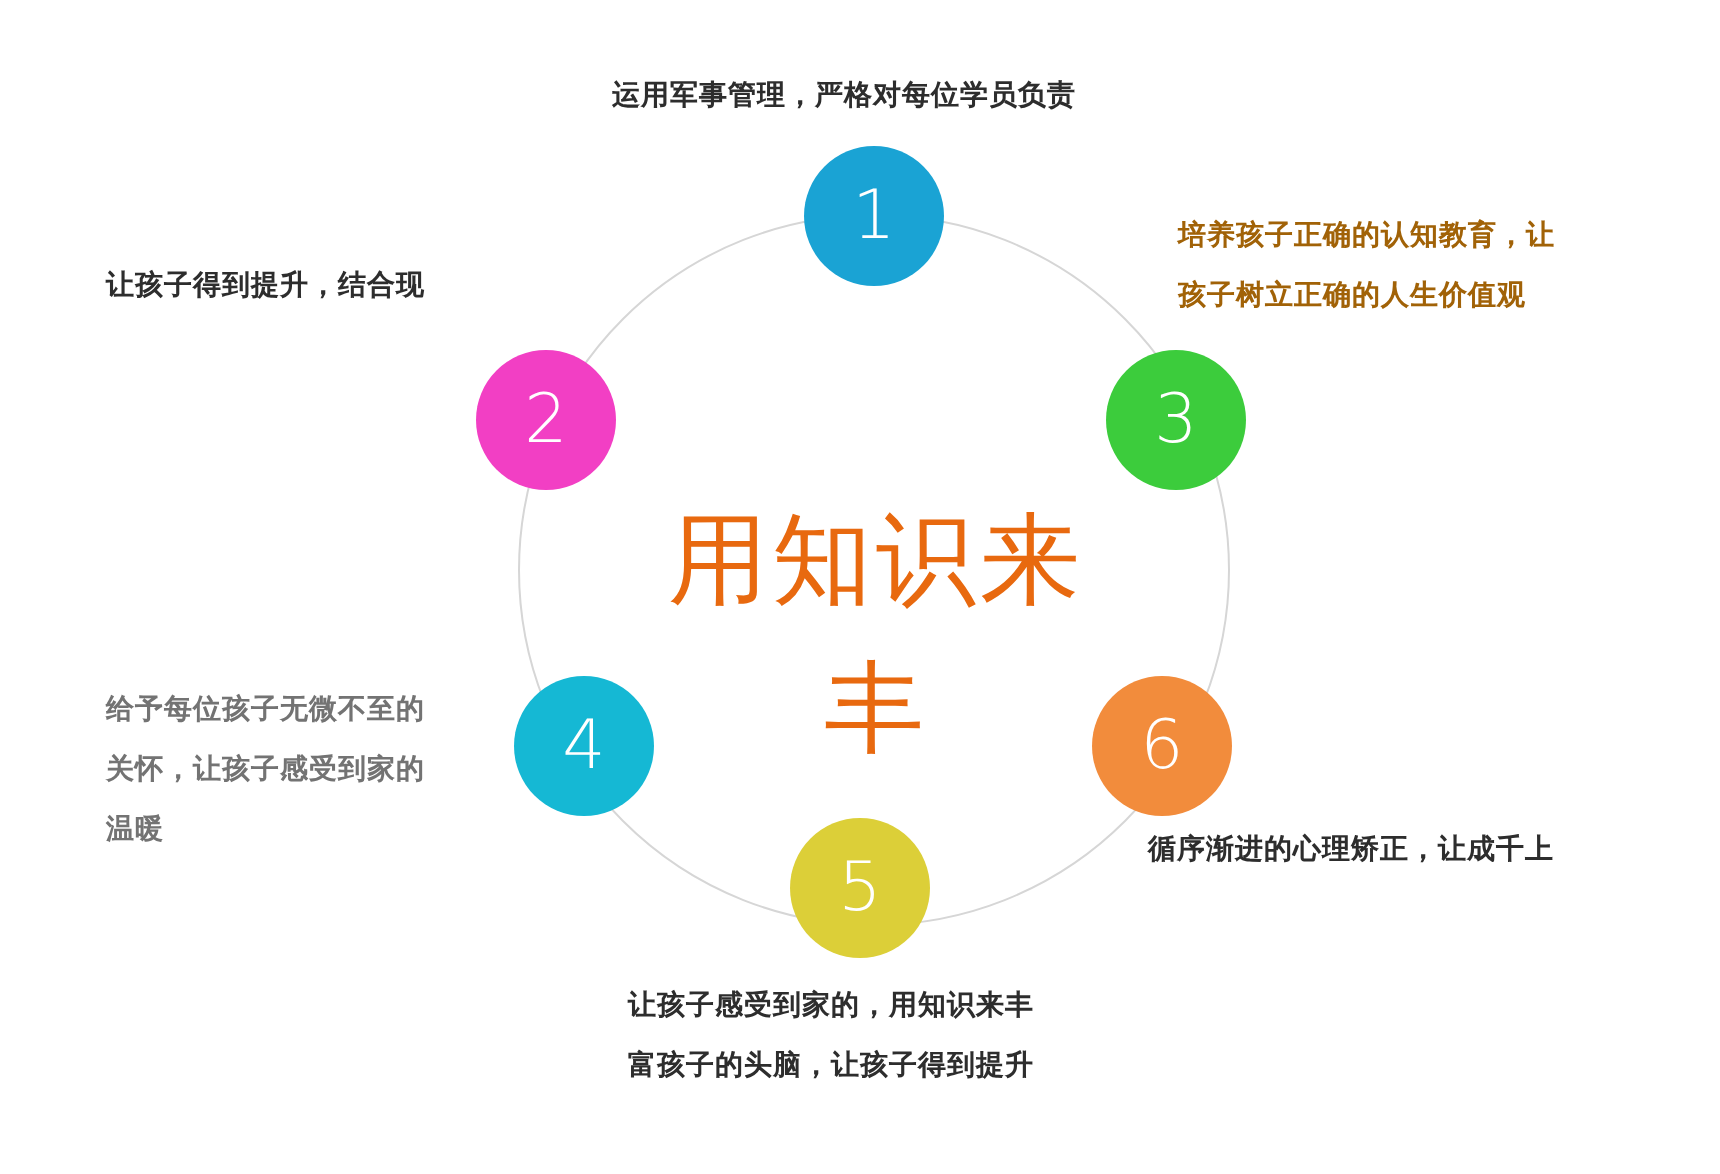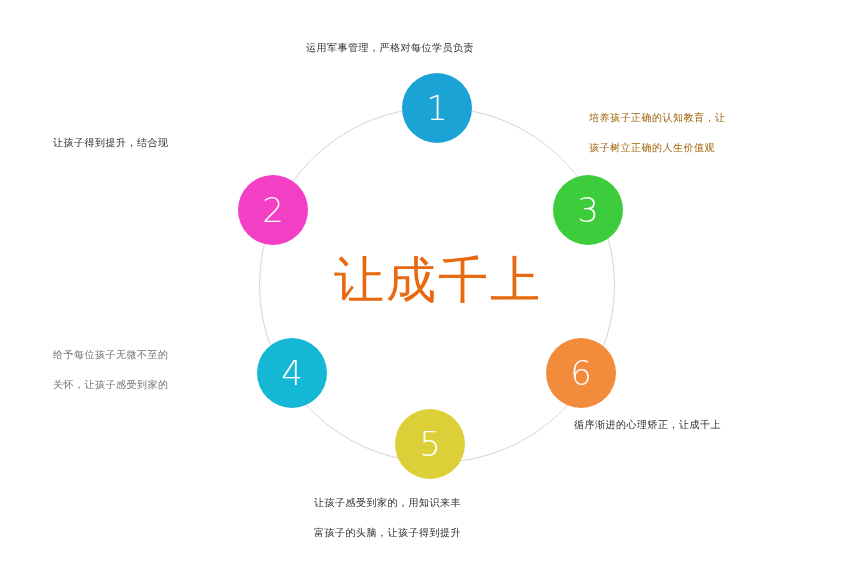--- a/index.html
+++ b/index.html
@@ -7,30 +7,30 @@
          font-family: "DejaVu Sans", "Liberation Sans", sans-serif; }
   .ring { position: absolute; left: 259px; top: 107px; width: 356px; height: 356px;
           border: 1.5px solid #d6d6d6; border-radius: 50%; box-sizing: border-box; }
   .node { position: absolute; width: 70px; height: 70px; border-radius: 50%;
           color: #ffffff; display: flex; align-items: center; justify-content: center;
           font-family: "DejaVu Sans", sans-serif; font-size: 34px; font-weight: 300;
           line-height: 1; }
   .title { position: absolute; left: 318px; top: 243px; width: 240px; text-align: center;
            font-size: 50px; color: #e8690f; letter-spacing: 2px; font-weight: 400;
            line-height: 74px; }
-  .desc { position: absolute; font-size: 10px; color: #2d2d2d; font-weight: normal;
+  .desc { position: absolute; font-size: 14px; color: #2d2d2d; font-weight: bold;
           line-height: 30px; letter-spacing: 0.5px; }
   .desc div { white-space: nowrap; }
 </style>
 </head>
 <body>
 
 <div class="ring" style="border-color: rgb(214, 214, 214);"></div>
 
-<div class="title" style="color: rgb(232, 105, 15);">让成千上</div>
+<div class="title" style="color: rgb(232, 105, 15);">用知识来丰</div>
 
 <div class="node" style="left: 402px; top: 73px; background: rgb(26, 163, 212);">
     <span>1</span>
   </div>
 <div class="desc" style="left: 306px; top: 33px; color: rgb(45, 45, 45);">
   <div>运用军事管理，严格对每位学员负责</div>
 </div>
 
 <div class="node" style="left: 238px; top: 175px; background: rgb(242, 63, 196);">
     <span>2</span>
@@ -46,20 +46,21 @@
   <div>培养孩子正确的认知教育，让</div>
   <div>孩子树立正确的人生价值观</div>
 </div>
 
 <div class="node" style="left: 257px; top: 338px; background: rgb(21, 184, 212);">
     <span>4</span>
   </div>
 <div class="desc" style="left: 53px; top: 340px; color: #737373;">
   <div>给予每位孩子无微不至的</div>
   <div>关怀，让孩子感受到家的</div>
+  <div>温暖</div>
 </div>
 
 <div class="node" style="left: 395px; top: 409px; background: rgb(220, 207, 56);">
     <span>5</span>
   </div>
 <div class="desc" style="left: 314px; top: 488px; color: rgb(45, 45, 45);">
   <div>让孩子感受到家的，用知识来丰</div>
   <div>富孩子的头脑，让孩子得到提升</div>
 </div>
 

